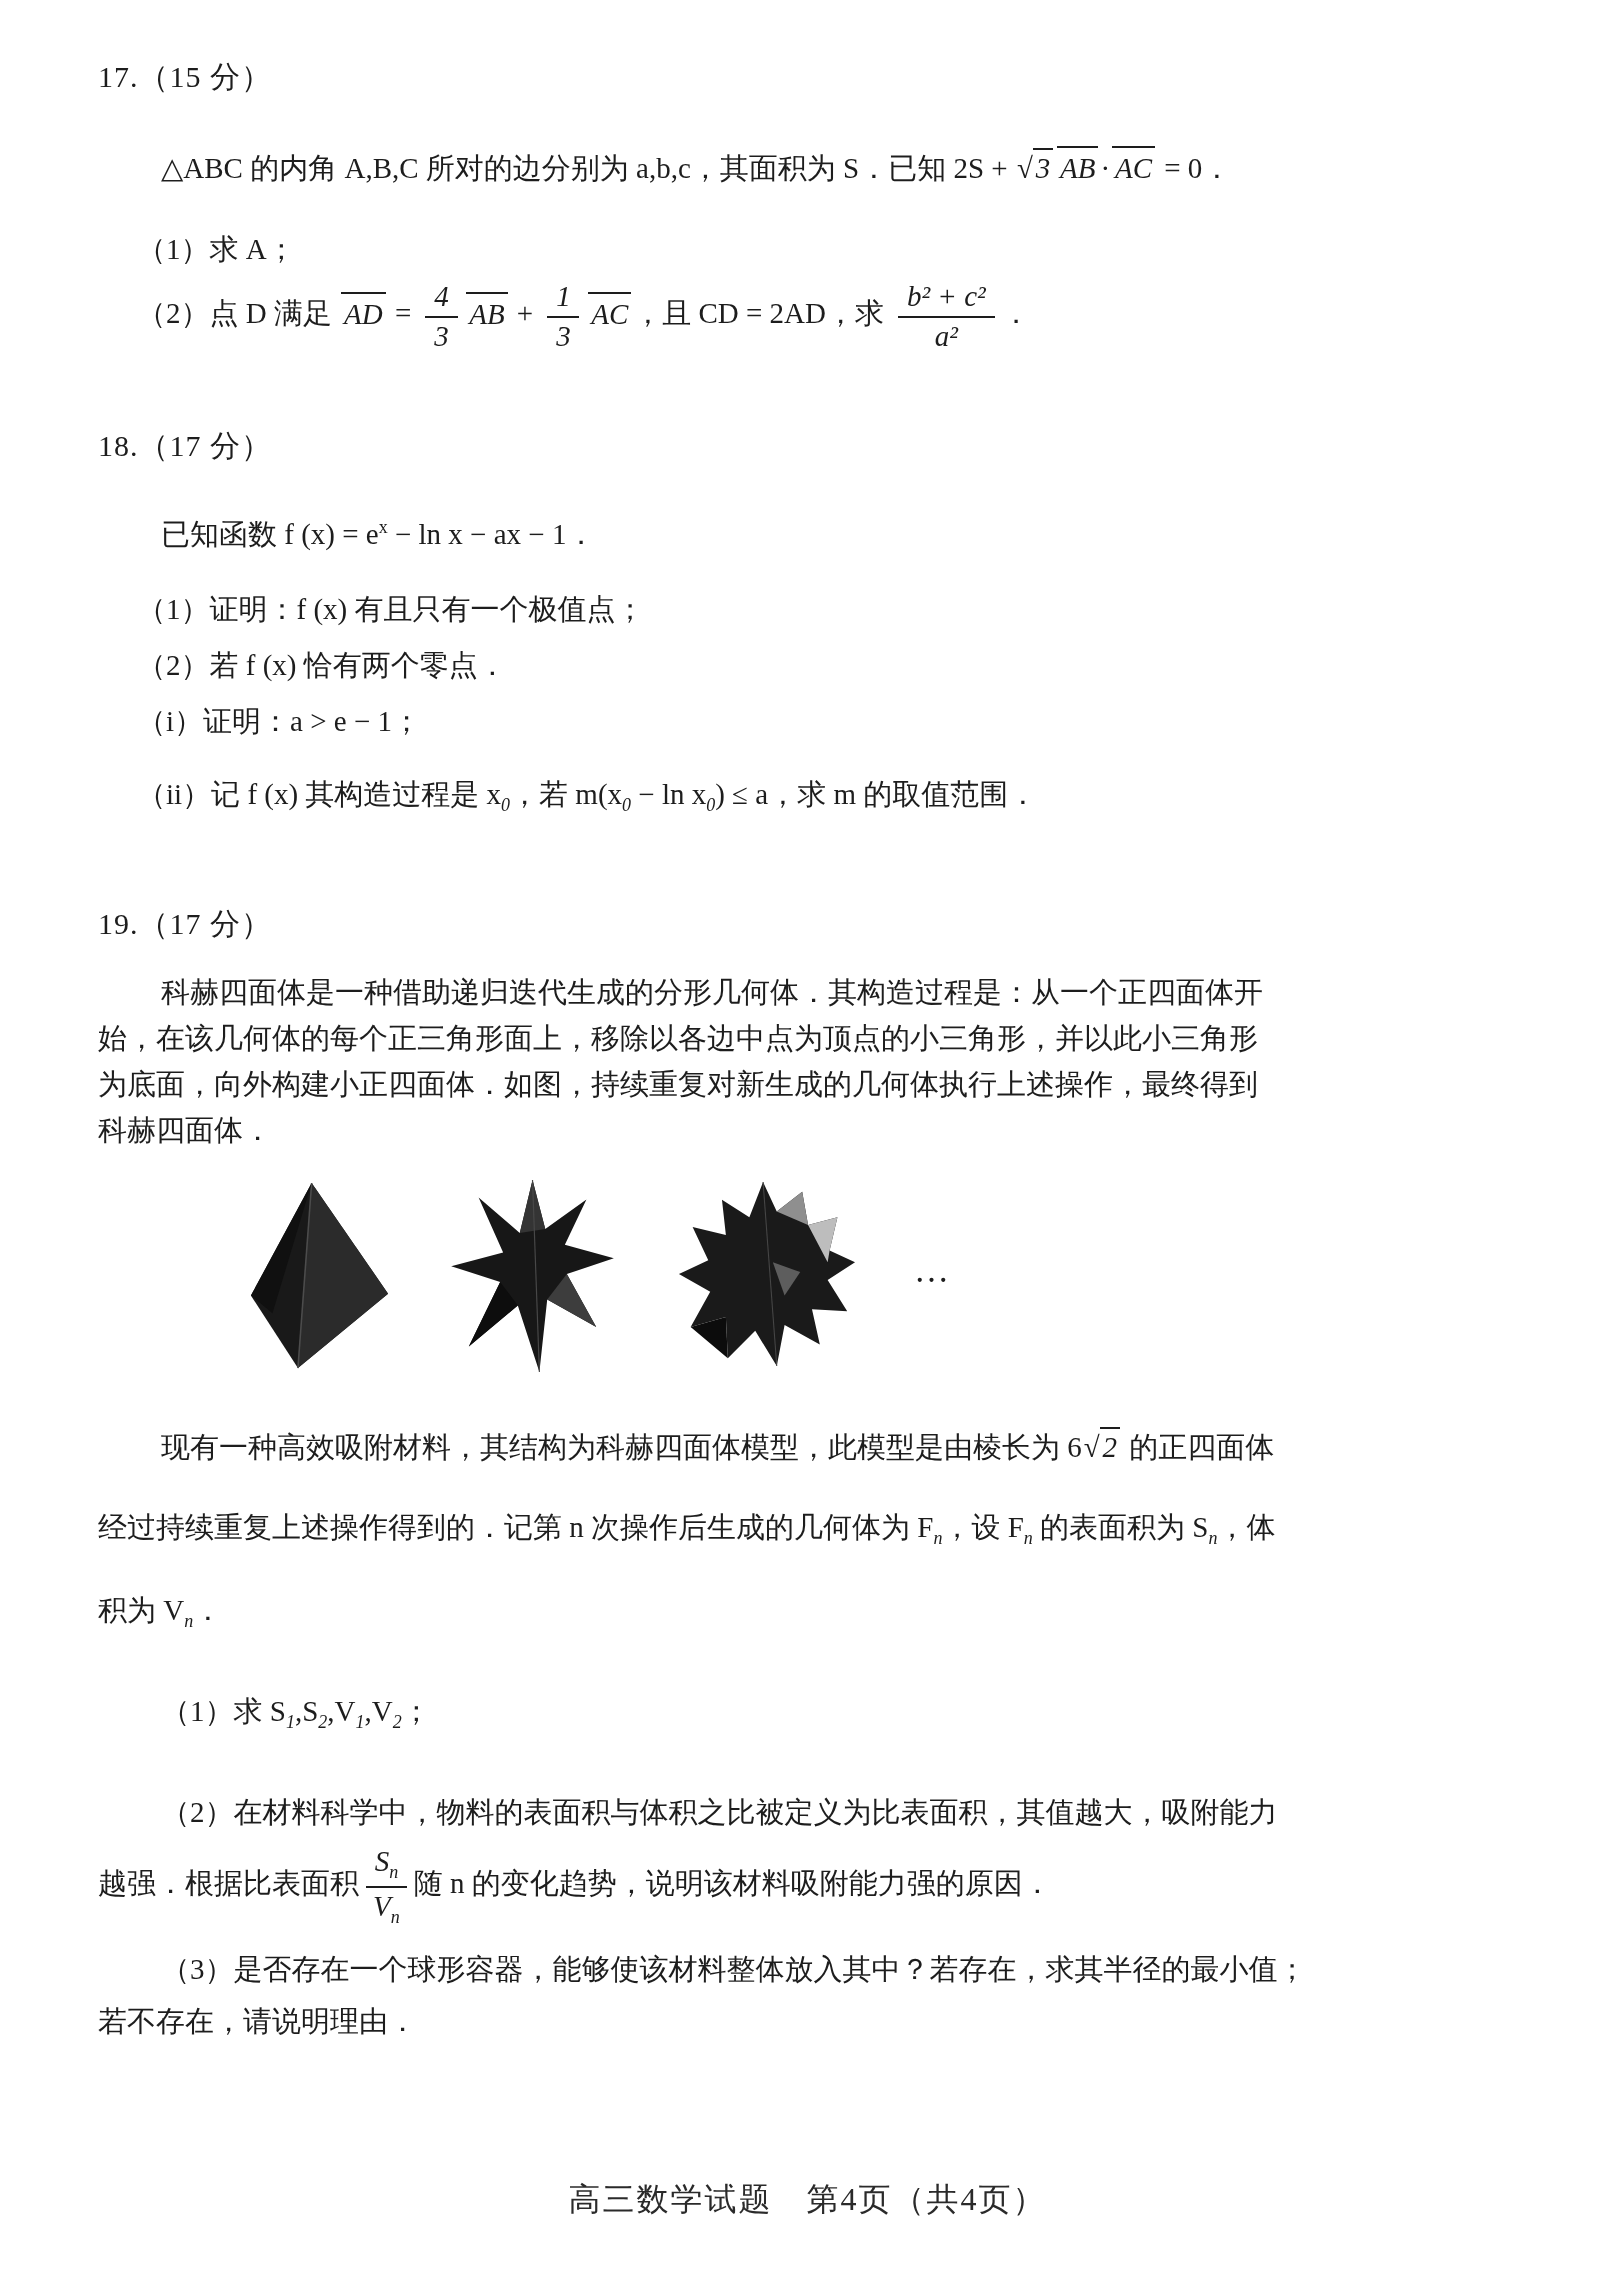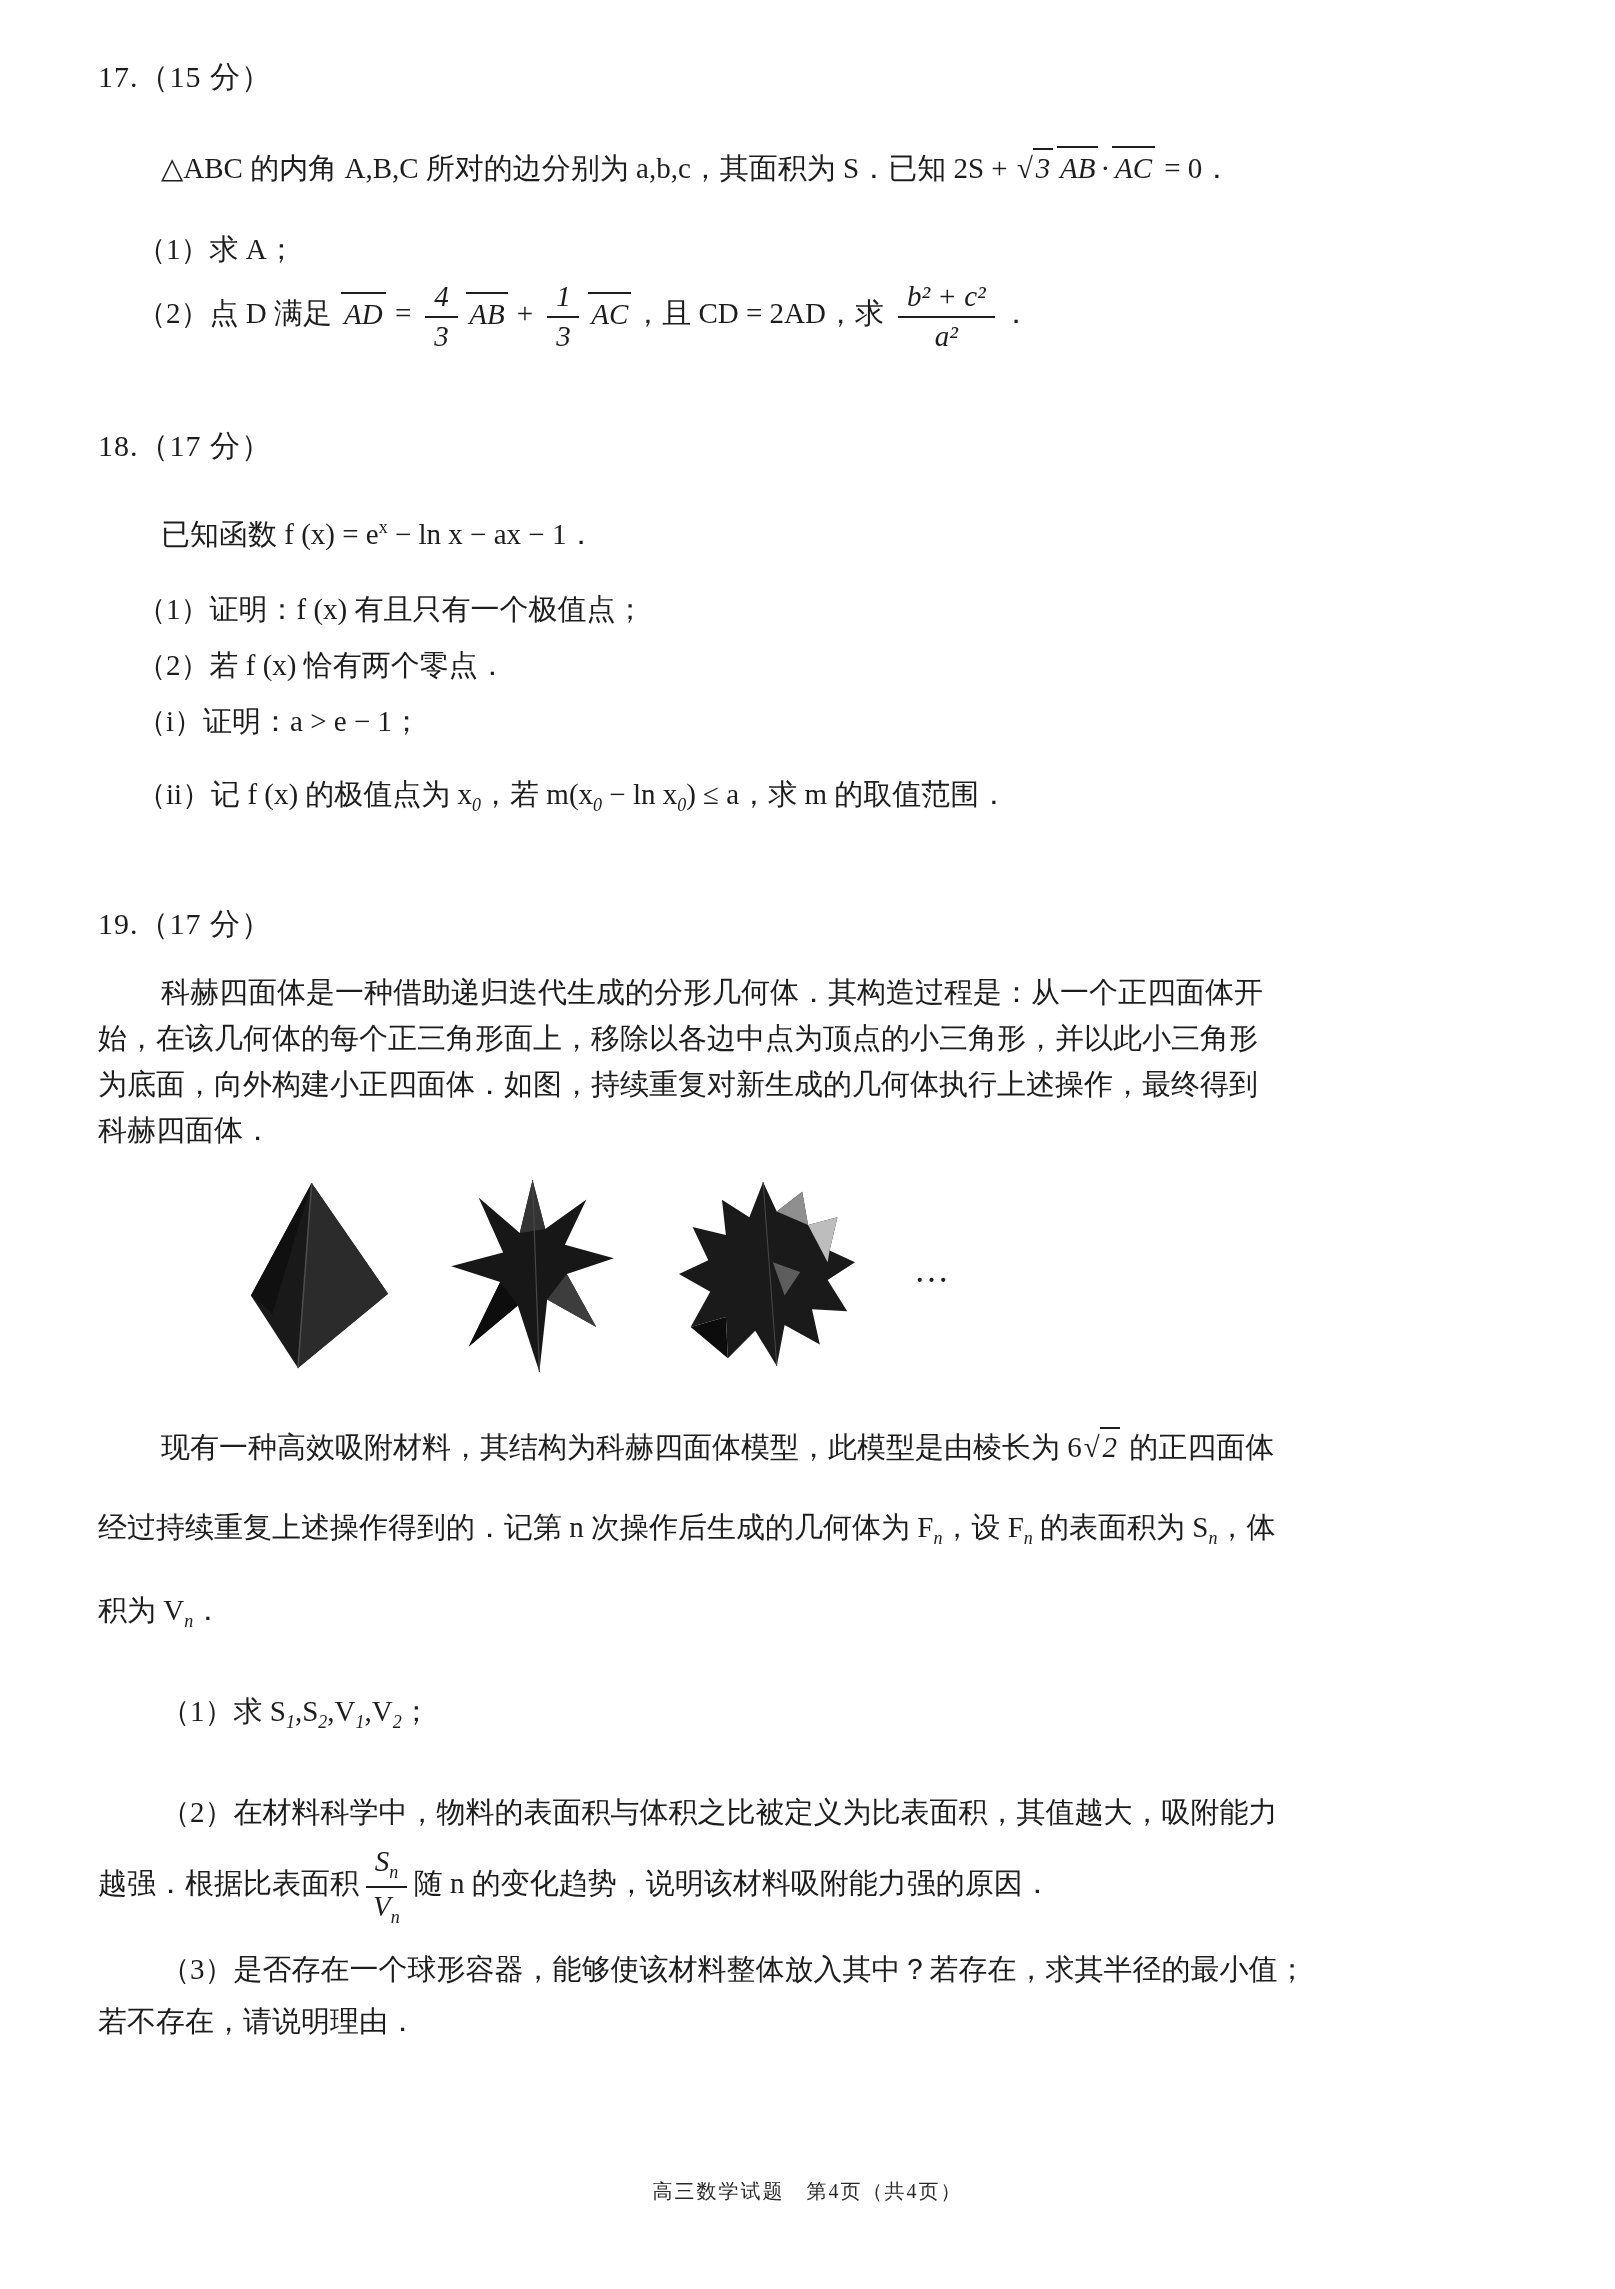--- a/index.html
+++ b/index.html
@@ -60,21 +60,21 @@
   #p19-para2-l2 { margin-top:43px; }
   #p19-para2-l3 { margin-top:43px; }
   #p19-q1 { margin-top:61px; }
   #p19-q2-l1 { margin-top:61px; }
   #p19-q2-l2 { margin-top:15.7px; }
   #p19-q3-l1 { margin-top:23.5px; }
   #p19-q3-l2 { margin-top:16px; }
 
   .footer {
     position:absolute; left:0; right:0; top:2178px;
-    text-align:center; font-size:20px; letter-spacing:2px; color:#2a2a2a;
+    text-align:center; font-size:32px; letter-spacing:2px; color:#2a2a2a;
   }
 </style>
 </head>
 <body>
 
 <div class="page">
 
   <section>
     <p id="p17-head" class="p-head">17.（15 分）</p>
 
@@ -89,21 +89,21 @@
     <p id="p18-head" class="p-head">18.（17 分）</p>
 
     <p class="line indent1 mt-intro"><span>已知函数 </span><span class="mi">f (x) = e</span><sup>x</sup><span> − ln </span><span class="mi">x</span><span> − </span><span class="mi">ax</span><span> − 1．</span></p>
 
     <p id="p18-q1" class="line sub"><span>（1）证明：</span><span class="mi">f (x)</span><span> 有且只有一个极值点；</span></p>
 
     <p id="p18-q2" class="line sub"><span>（2）若 </span><span class="mi">f (x)</span><span> 恰有两个零点．</span></p>
 
     <p id="p18-qi" class="line sub"><span>（i）证明：</span><span class="mi">a &gt; e − 1</span><span>；</span></p>
 
-    <p id="p18-qii" class="line sub"><span>（ii）记 </span><span class="mi">f (x)</span><span> 的极值点为 </span><span class="mi">x</span><sub>0</sub><span>，若 </span><span class="mi">m(x</span><sub>0</sub><span> − ln </span><span class="mi">x</span><sub>0</sub><span class="mi">) ≤ a</span><span>，求 </span><span class="mi">m</span><span> 的取值范围．</span></p>
+    <p id="p18-qii" class="line sub"><span>（ii）记 </span><span class="mi">f (x)</span><span> 其构造过程是 </span><span class="mi">x</span><sub>0</sub><span>，若 </span><span class="mi">m(x</span><sub>0</sub><span> − ln </span><span class="mi">x</span><sub>0</sub><span class="mi">) ≤ a</span><span>，求 </span><span class="mi">m</span><span> 的取值范围．</span></p>
   </section>
 
   <section>
     <p id="p19-head" class="p-head">19.（17 分）</p>
 
     <p id="p19-para1" class="line">
       <span class="pl first">科赫四面体是一种借助递归迭代生成的分形几何体．其构造过程是：从一个正四面体开</span>
       <span class="pl">始，在该几何体的每个正三角形面上，移除以各边中点为顶点的小三角形，并以此小三角形</span>
       <span class="pl">为底面，向外构建小正四面体．如图，持续重复对新生成的几何体执行上述操作，最终得到</span>
       <span class="pl">科赫四面体．</span>

